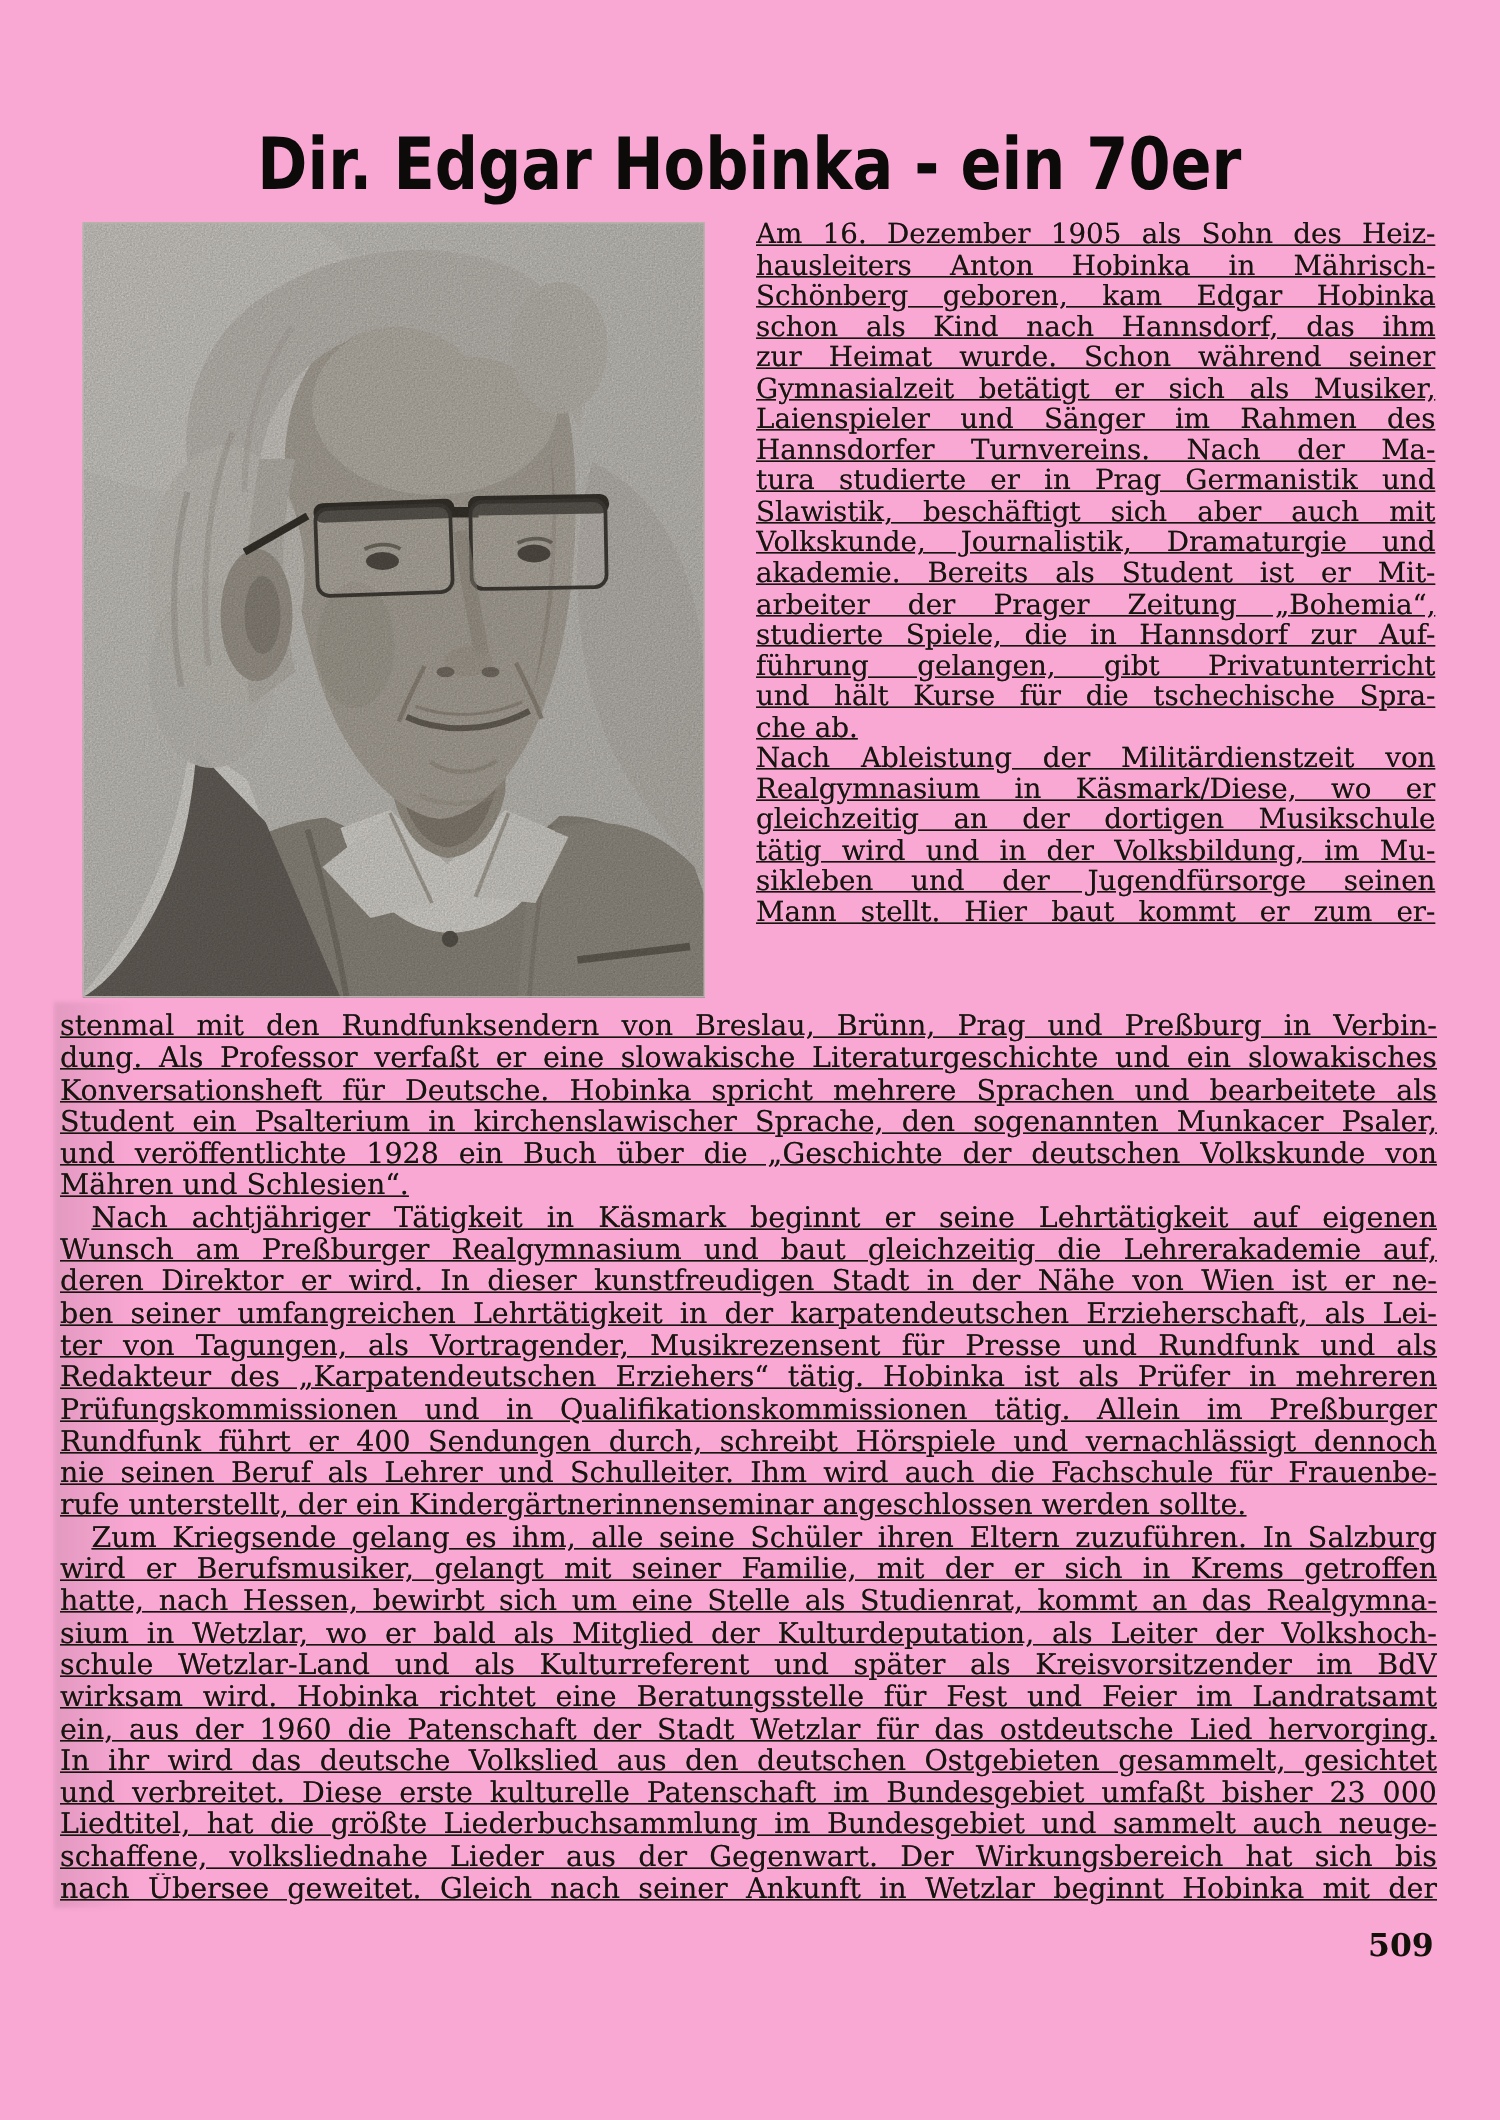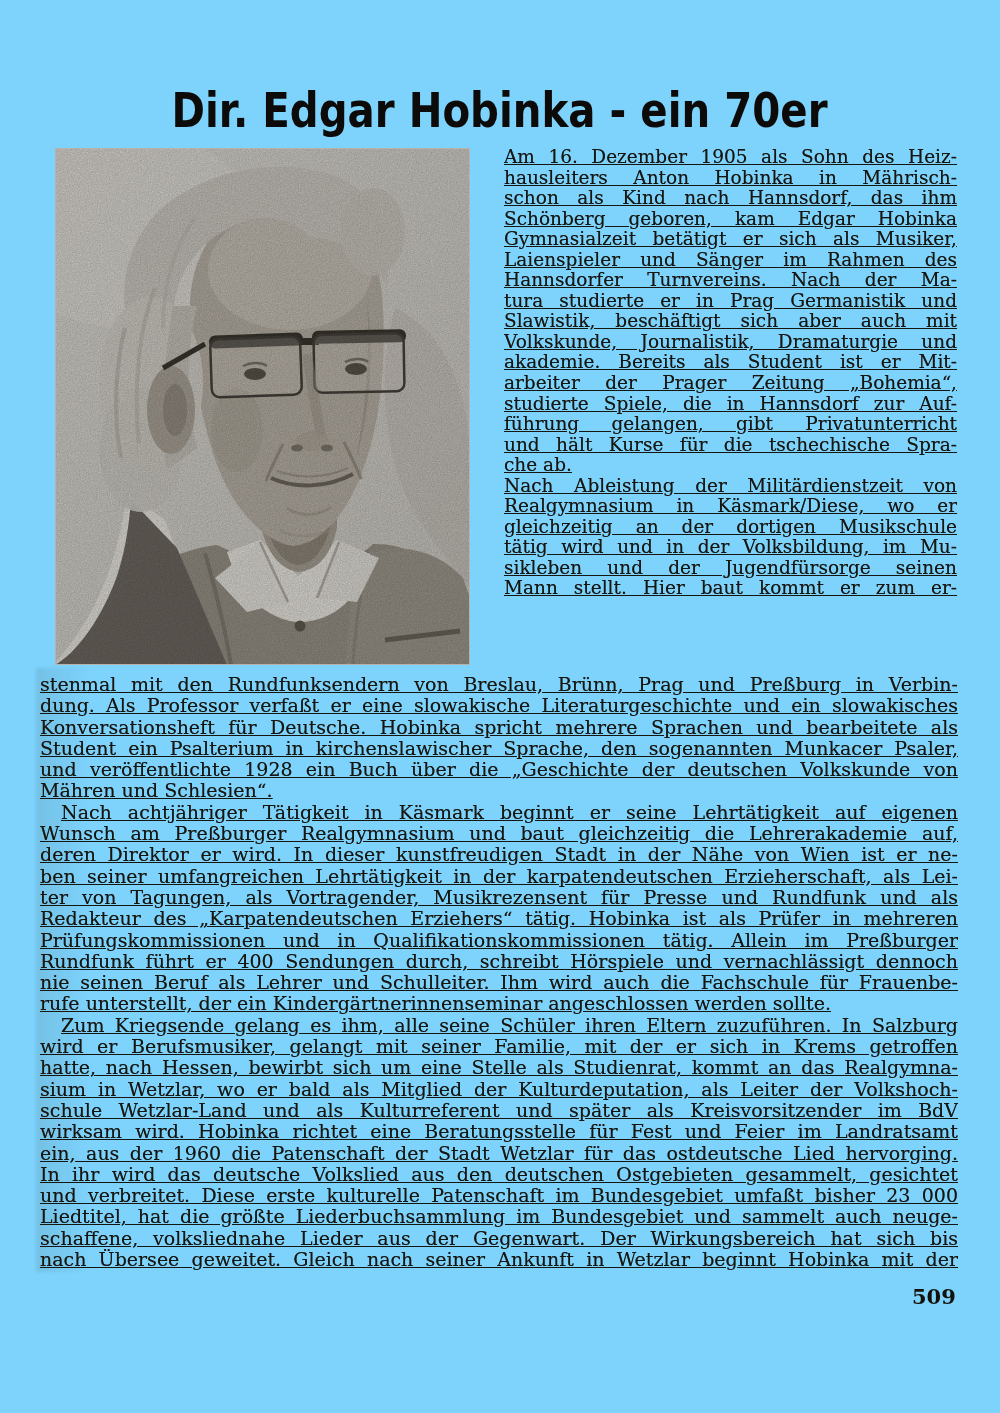--- a/index.html
+++ b/index.html
@@ -1,16 +1,16 @@
 <!DOCTYPE html>
 <html><head>
 <meta charset="utf-8">
 <style>
   html,body{margin:0;padding:0;background:#e9e7e2;}
-  .page{position:relative;width:1000px;height:1413px;background:#7dd3fc;overflow:hidden;
+  .page{position:relative;width:1000px;height:1413px;background:#f9a8d4;overflow:hidden;
         font-family:"DejaVu Serif","Liberation Serif",serif;color:#17150f;}
   .title{position:absolute;top:82px;left:0;width:1000px;text-align:center;}
   .title span{display:inline-block;font-family:"DejaVu Sans","Liberation Sans",sans-serif;
         font-weight:bold;font-size:48px;color:#0c0b09;letter-spacing:0px;
         transform:scaleX(0.84);transform-origin:center;white-space:nowrap;}
   .photo-frame{position:absolute;left:55px;top:148px;width:415px;height:517px;
         box-shadow:inset 0 0 18px rgba(60,55,48,.25);}
   .photo-frame svg{display:block;}
   .col{position:absolute;left:504px;top:147px;width:453px;font-size:18.5px;line-height:20.55px;
         text-shadow:0 0 .4px rgba(20,16,10,.55);}
@@ -113,22 +113,23 @@
       <path d="M224,382 C240,390 262,390 280,380" stroke="#a39b8f" stroke-width="3" fill="none" opacity="0.5"></path>
 
       <rect width="415" height="517" filter="url(#grain)" opacity="0.28"></rect>
       <rect x="0.5" y="0.5" width="414" height="516" fill="none" stroke="#b7b3ac" stroke-width="1"></rect>
     </svg>
   </div>
 
   <div class="col">
     <div class="tl">Am 16. Dezember 1905 als Sohn des Heiz-</div>
     <div class="tl">hausleiters Anton Hobinka in Mährisch-</div>
+    <div class="tl">Schönberg geboren, kam Edgar Hobinka</div>
     <div class="tl">schon als Kind nach Hannsdorf, das ihm</div>
-    <div class="tl">Schönberg geboren, kam Edgar Hobinka</div>
+    <div class="tl">zur Heimat wurde. Schon während seiner</div>
     <div class="tl">Gymnasialzeit betätigt er sich als Musiker,</div>
     <div class="tl">Laienspieler und Sänger im Rahmen des</div>
     <div class="tl">Hannsdorfer Turnvereins. Nach der Ma-</div>
     <div class="tl">tura studierte er in Prag Germanistik und</div>
     <div class="tl">Slawistik, beschäftigt sich aber auch mit</div>
     <div class="tl">Volkskunde, Journalistik, Dramaturgie und</div>
     <div class="tl">akademie. Bereits als Student ist er Mit-</div>
     <div class="tl">arbeiter der Prager Zeitung „Bohemia“,</div>
     <div class="tl">studierte Spiele, die in Hannsdorf zur Auf-</div>
     <div class="tl">führung gelangen, gibt Privatunterricht</div>

